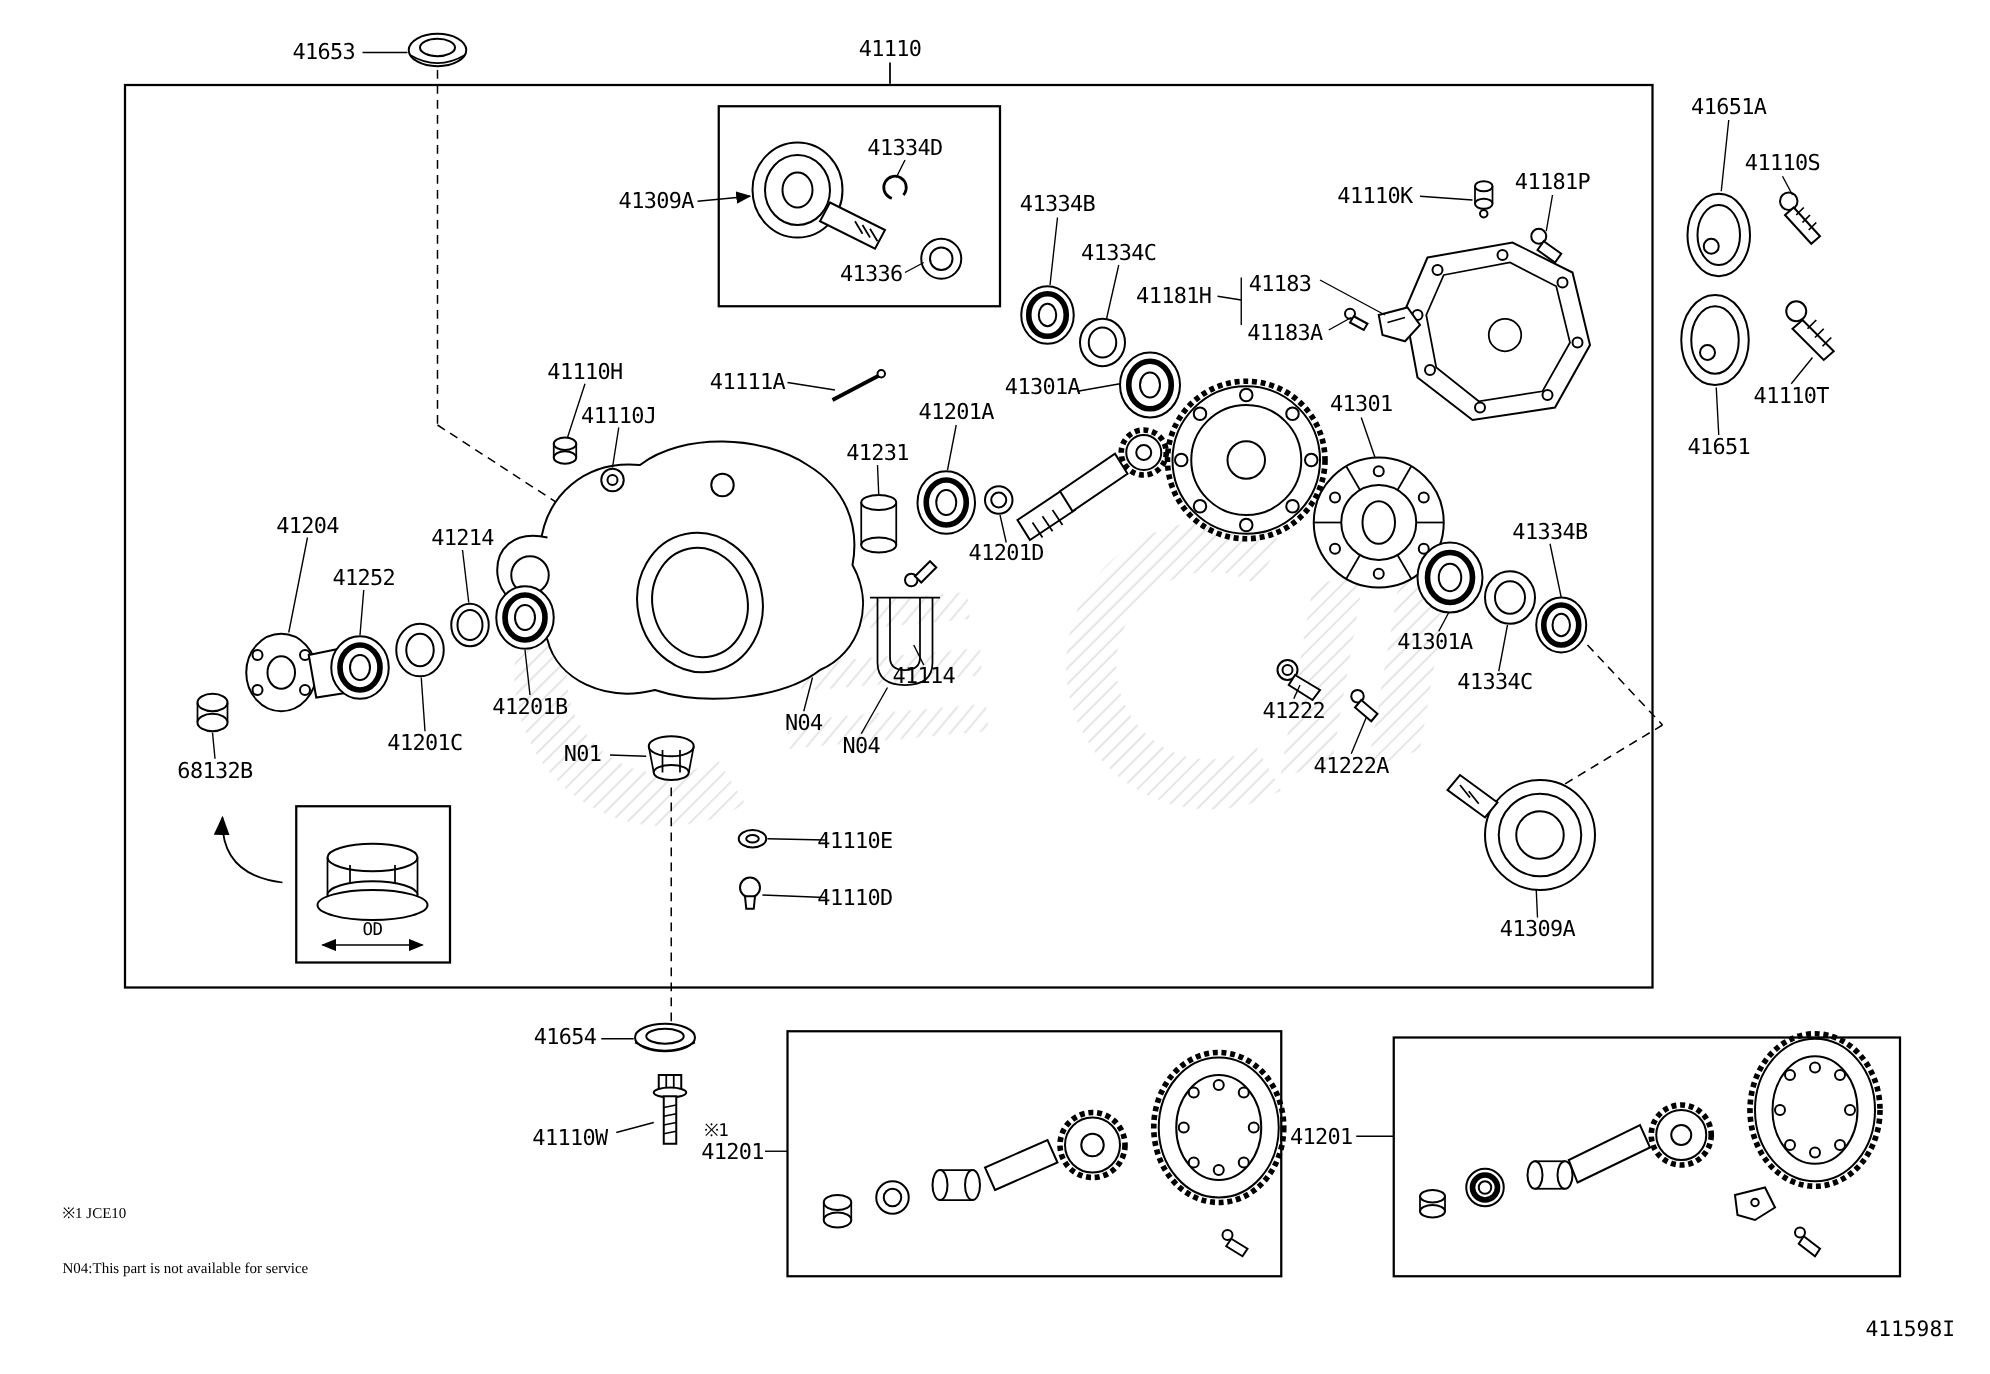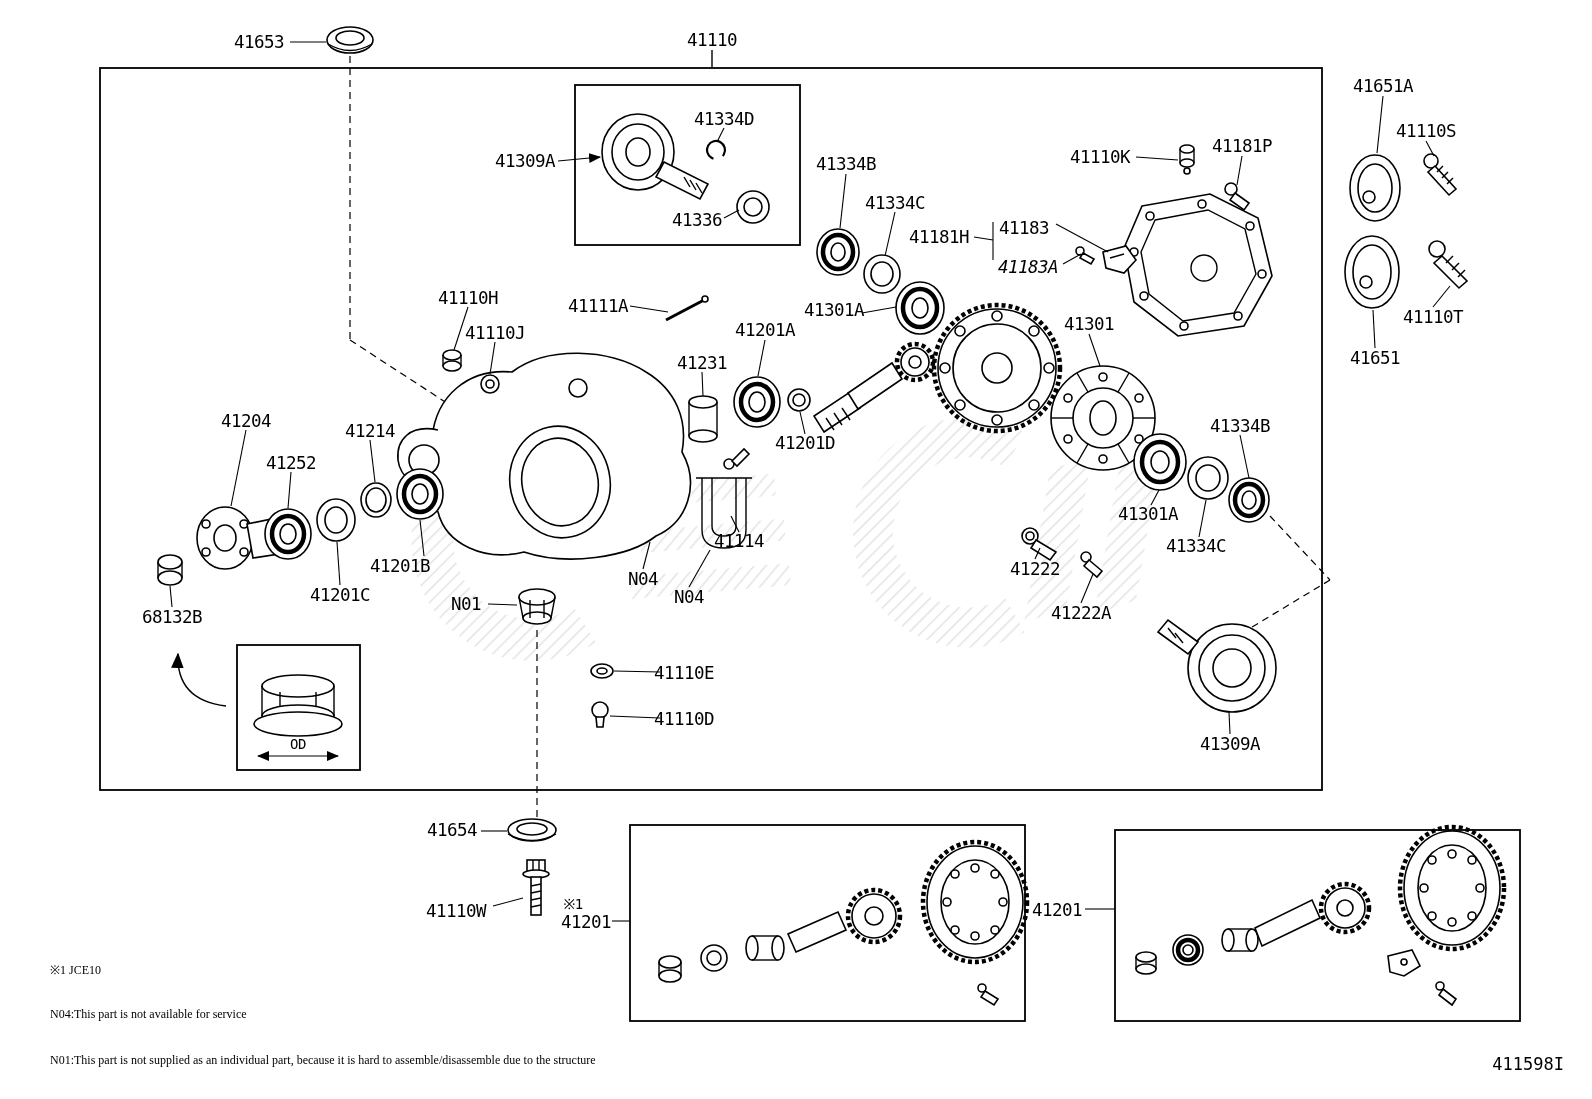--- a/index.html
+++ b/index.html
@@ -488,37 +488,37 @@
       <div class="part-label" style="left: 712px; top: 40px;">41110</div>
       <div class="part-label" style="left: 724px; top: 119px;">41334D</div>
       <div class="part-label" style="left: 525px; top: 161px;">41309A</div>
       <div class="part-label" style="left: 697px; top: 220px;">41336</div>
       <div class="part-label" style="left: 846px; top: 164px;">41334B</div>
       <div class="part-label" style="left: 895px; top: 203px;">41334C</div>
       <div class="part-label" style="left: 1100px; top: 157px;">41110K</div>
       <div class="part-label" style="left: 1242px; top: 146px;">41181P</div>
       <div class="part-label" style="left: 939px; top: 237px;">41181H</div>
       <div class="part-label" style="left: 1024px; top: 228px;">41183</div>
-      <div class="part-label" style="left: 1028px; top: 267px; font-style: italic;">41183A</div>
+      <div class="part-label" style="left: 1028px; top: 267px;">41183A</div>
       <div class="part-label" style="left: 1383px; top: 86px;">41651A</div>
       <div class="part-label" style="left: 1426px; top: 131px;">41110S</div>
       <div class="part-label" style="left: 1433px; top: 317px;">41110T</div>
       <div class="part-label" style="left: 1375px; top: 358px;">41651</div>
       <div class="part-label" style="left: 468px; top: 298px;">41110H</div>
       <div class="part-label" style="left: 495px; top: 333px;">41110J</div>
       <div class="part-label" style="left: 598px; top: 306px;">41111A</div>
       <div class="part-label" style="left: 765px; top: 330px;">41201A</div>
       <div class="part-label" style="left: 702px; top: 363px;">41231</div>
       <div class="part-label" style="left: 834px; top: 310px;">41301A</div>
       <div class="part-label" style="left: 1089px; top: 324px;">41301</div>
       <div class="part-label" style="left: 246px; top: 421px;">41204</div>
       <div class="part-label" style="left: 291px; top: 463px;">41252</div>
       <div class="part-label" style="left: 370px; top: 431px;">41214</div>
       <div class="part-label" style="left: 805px; top: 443px;">41201D</div>
-      <div class="part-label" style="left: 400px; top: 566px;">41201B</div>
+      <div class="part-label" style="left: 424px; top: 566px;">41201B</div>
       <div class="part-label" style="left: 340px; top: 595px;">41201C</div>
       <div class="part-label" style="left: 172px; top: 617px;">68132B</div>
       <div class="part-label" style="left: 466px; top: 604px;">N01</div>
       <div class="part-label" style="left: 643px; top: 579px;">N04</div>
       <div class="part-label" style="left: 689px; top: 597px;">N04</div>
       <div class="part-label" style="left: 739px; top: 541px;">41114</div>
       <div class="part-label" style="left: 684px; top: 673px;">41110E</div>
       <div class="part-label" style="left: 684px; top: 719px;">41110D</div>
       <div class="part-label" style="left: 1035px; top: 569px;">41222</div>
       <div class="part-label" style="left: 1081px; top: 613px;">41222A</div>
@@ -529,16 +529,15 @@
       <div class="part-label" style="left: 452px; top: 830px;">41654</div>
       <div class="part-label" style="left: 456px; top: 911px;">41110W</div>
       <div class="part-label small" style="left: 573px; top: 903px;">※1</div>
       <div class="part-label" style="left: 586px; top: 922px;">41201</div>
       <div class="part-label" style="left: 1057px; top: 910px;">41201</div>
       <div class="part-label small" style="left: 298px; top: 744px;">OD</div>
     </div>
 
 <div class="footer-note" style="top:961px">※1 JCE10</div>
 <div class="footer-note" style="top:1007px">N04:This part is not available for service</div>
-<div class="footer-note" style="top:1053px">N01:This part is not supplied as an individual part, because it is hard to assemble/disassemble due to the structure</div>
 <div id="drawing-number">411598I</div>
 
 </div>
 
 </body></html>

